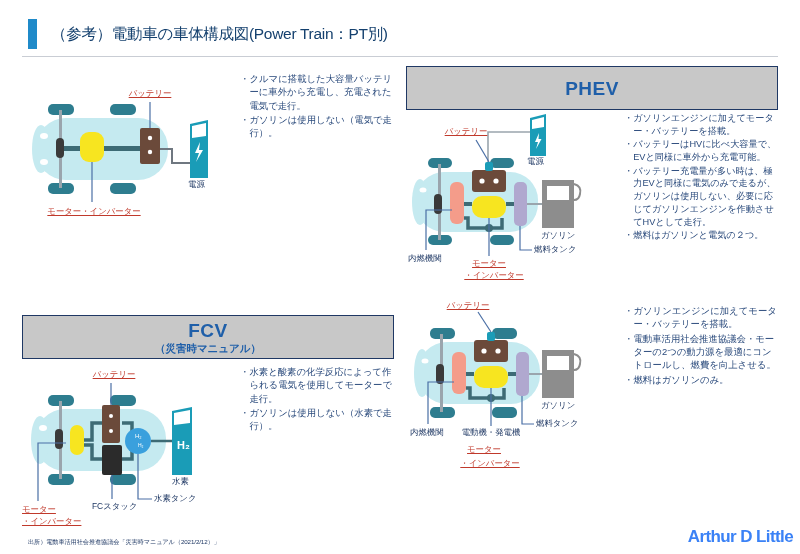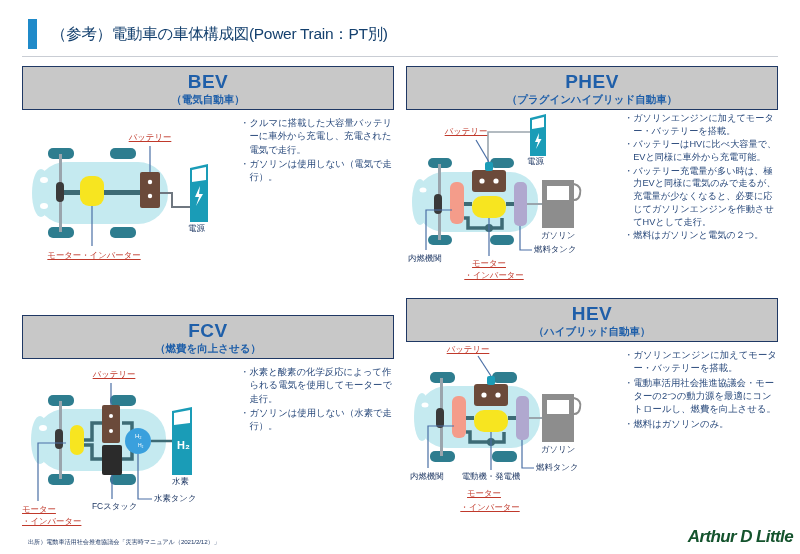--- a/index.html
+++ b/index.html
@@ -81,46 +81,42 @@
   .lbl.plain{color:#1f3864;}
   .lbl.ctr{transform:translateX(-50%);}
 
   
   .source{
     position:absolute;left:28px;top:538px;
     font-size:6.2px;color:#1f3864;white-space:nowrap;letter-spacing:-0.1px;
   }
   .logo{
     position:absolute;right:48px;top:527px;
-    font-size:17px;font-weight:bold;font-style:italic;
-    color:#14532d;letter-spacing:-0.6px;white-space:nowrap;
+    font-size:17px;font-weight:bold;
+    color:#3b82f6;letter-spacing:-0.6px;white-space:nowrap;
   }
   .pageno{
     position:absolute;right:24px;top:534px;
     font-size:8px;color:#555a66;
   }
 </style>
 </head>
 <body>
 
 <div class="slide">
 
   <div class="title-row">
     <div class="title-bar"></div>
     <div class="title-text">（参考）電動車の車体構成図(Power Train：PT別)</div>
   </div>
   <div class="title-rule"></div>
 
   <div class="grid">
 
     <div class="quad q-bev">
-      <div class="qhead">
-        <div class="abbr">BEV</div>
-        <div class="jp">（電気自動車）</div>
-      </div>
       <div class="qbody">
         <div class="diagram">
           <svg width="212" height="178" viewBox="0 0 212 178">
 
             <rect x="14" y="52" width="132" height="62" rx="30" fill="#c5eaf0"></rect>
             <ellipse cx="19" cy="83" rx="9" ry="24" fill="#c5eaf0"></ellipse>
             <ellipse cx="22" cy="70" rx="4" ry="3" fill="#ffffff"></ellipse>
             <ellipse cx="22" cy="96" rx="4" ry="3" fill="#ffffff"></ellipse>
 
             <rect x="26" y="38" width="26" height="11" rx="5" fill="#2e7d8f"></rect>
@@ -161,21 +157,20 @@
               <span class="dot">・</span>
               <span class="txt">ガソリンは使用しない（電気で走行）。</span>
             </div>
         </div>
       </div>
     </div>
 
     <div class="quad q-phev">
       <div class="qhead">
         <div class="abbr">PHEV</div>
-        <div class="jp">（プラグインハイブリッド自動車）</div>
       </div>
       <div class="qbody">
         <div class="diagram">
           <svg width="212" height="178" viewBox="0 0 212 178">
 
             <path d="M124 8 L140 4 L140 46 L124 46 Z" fill="#1a9cb7"></path>
             <path d="M126 10 L138 7 L138 17 L126 19 Z" fill="#ffffff"></path>
             <path d="M133 23 l-4 9 h3 l-2 7 l5.5 -10 h-3 z" fill="#ffffff"></path>
 
             <path d="M124 22 L82 22 L82 52" stroke="#9aa5ad" stroke-width="1.6" fill="none"></path>
@@ -232,34 +227,34 @@
           <div class="bullet">
               <span class="dot">・</span>
               <span class="txt">ガソリンエンジンに加えてモーター・バッテリーを搭載。</span>
             </div>
           <div class="bullet">
               <span class="dot">・</span>
               <span class="txt">バッテリーはHVに比べ大容量で、EVと同様に車外から充電可能。</span>
             </div>
           <div class="bullet">
               <span class="dot">・</span>
-              <span class="txt">バッテリー充電量が多い時は、極力EVと同様に電気のみで走るが、充電量が少なくなると、必要に応じてガソリンエンジンを作動させてHVとして走行。</span>
+              <span class="txt">バッテリー充電量が多い時は、極力EVと同様に電気のみで走るが、ガソリンは使用しない、必要に応じてガソリンエンジンを作動させてHVとして走行。</span>
             </div>
           <div class="bullet">
               <span class="dot">・</span>
               <span class="txt">燃料はガソリンと電気の２つ。</span>
             </div>
         </div>
       </div>
     </div>
 
     <div class="quad q-fcv">
       <div class="qhead">
         <div class="abbr">FCV</div>
-        <div class="jp">（燃費を向上させる）</div>
+        <div class="jp">（災害時マニュアル）</div>
       </div>
       <div class="qbody">
         <div class="diagram">
           <svg width="212" height="178" viewBox="0 0 212 178">
 
             <rect x="14" y="50" width="130" height="62" rx="29" fill="#c5eaf0"></rect>
             <ellipse cx="18" cy="81" rx="9" ry="24" fill="#c5eaf0"></ellipse>
             <ellipse cx="21" cy="69" rx="4" ry="3" fill="#ffffff"></ellipse>
 
             <rect x="26" y="36" width="26" height="11" rx="5" fill="#2e7d8f"></rect>
@@ -313,24 +308,20 @@
             </div>
           <div class="bullet">
               <span class="dot">・</span>
               <span class="txt">ガソリンは使用しない（水素で走行）。</span>
             </div>
         </div>
       </div>
     </div>
 
     <div class="quad q-hev">
-      <div class="qhead">
-        <div class="abbr">HEV</div>
-        <div class="jp">（ハイブリッド自動車）</div>
-      </div>
       <div class="qbody">
         <div class="diagram">
           <svg width="212" height="178" viewBox="0 0 212 178">
 
             <rect x="12" y="44" width="122" height="62" rx="29" fill="#c5eaf0"></rect>
             <ellipse cx="16" cy="75" rx="8" ry="24" fill="#c5eaf0"></ellipse>
             <ellipse cx="19" cy="63" rx="3.5" ry="2.5" fill="#ffffff"></ellipse>
 
             <rect x="24" y="30" width="25" height="11" rx="5" fill="#2e7d8f"></rect>
             <rect x="24" y="109" width="25" height="11" rx="5" fill="#2e7d8f"></rect>

